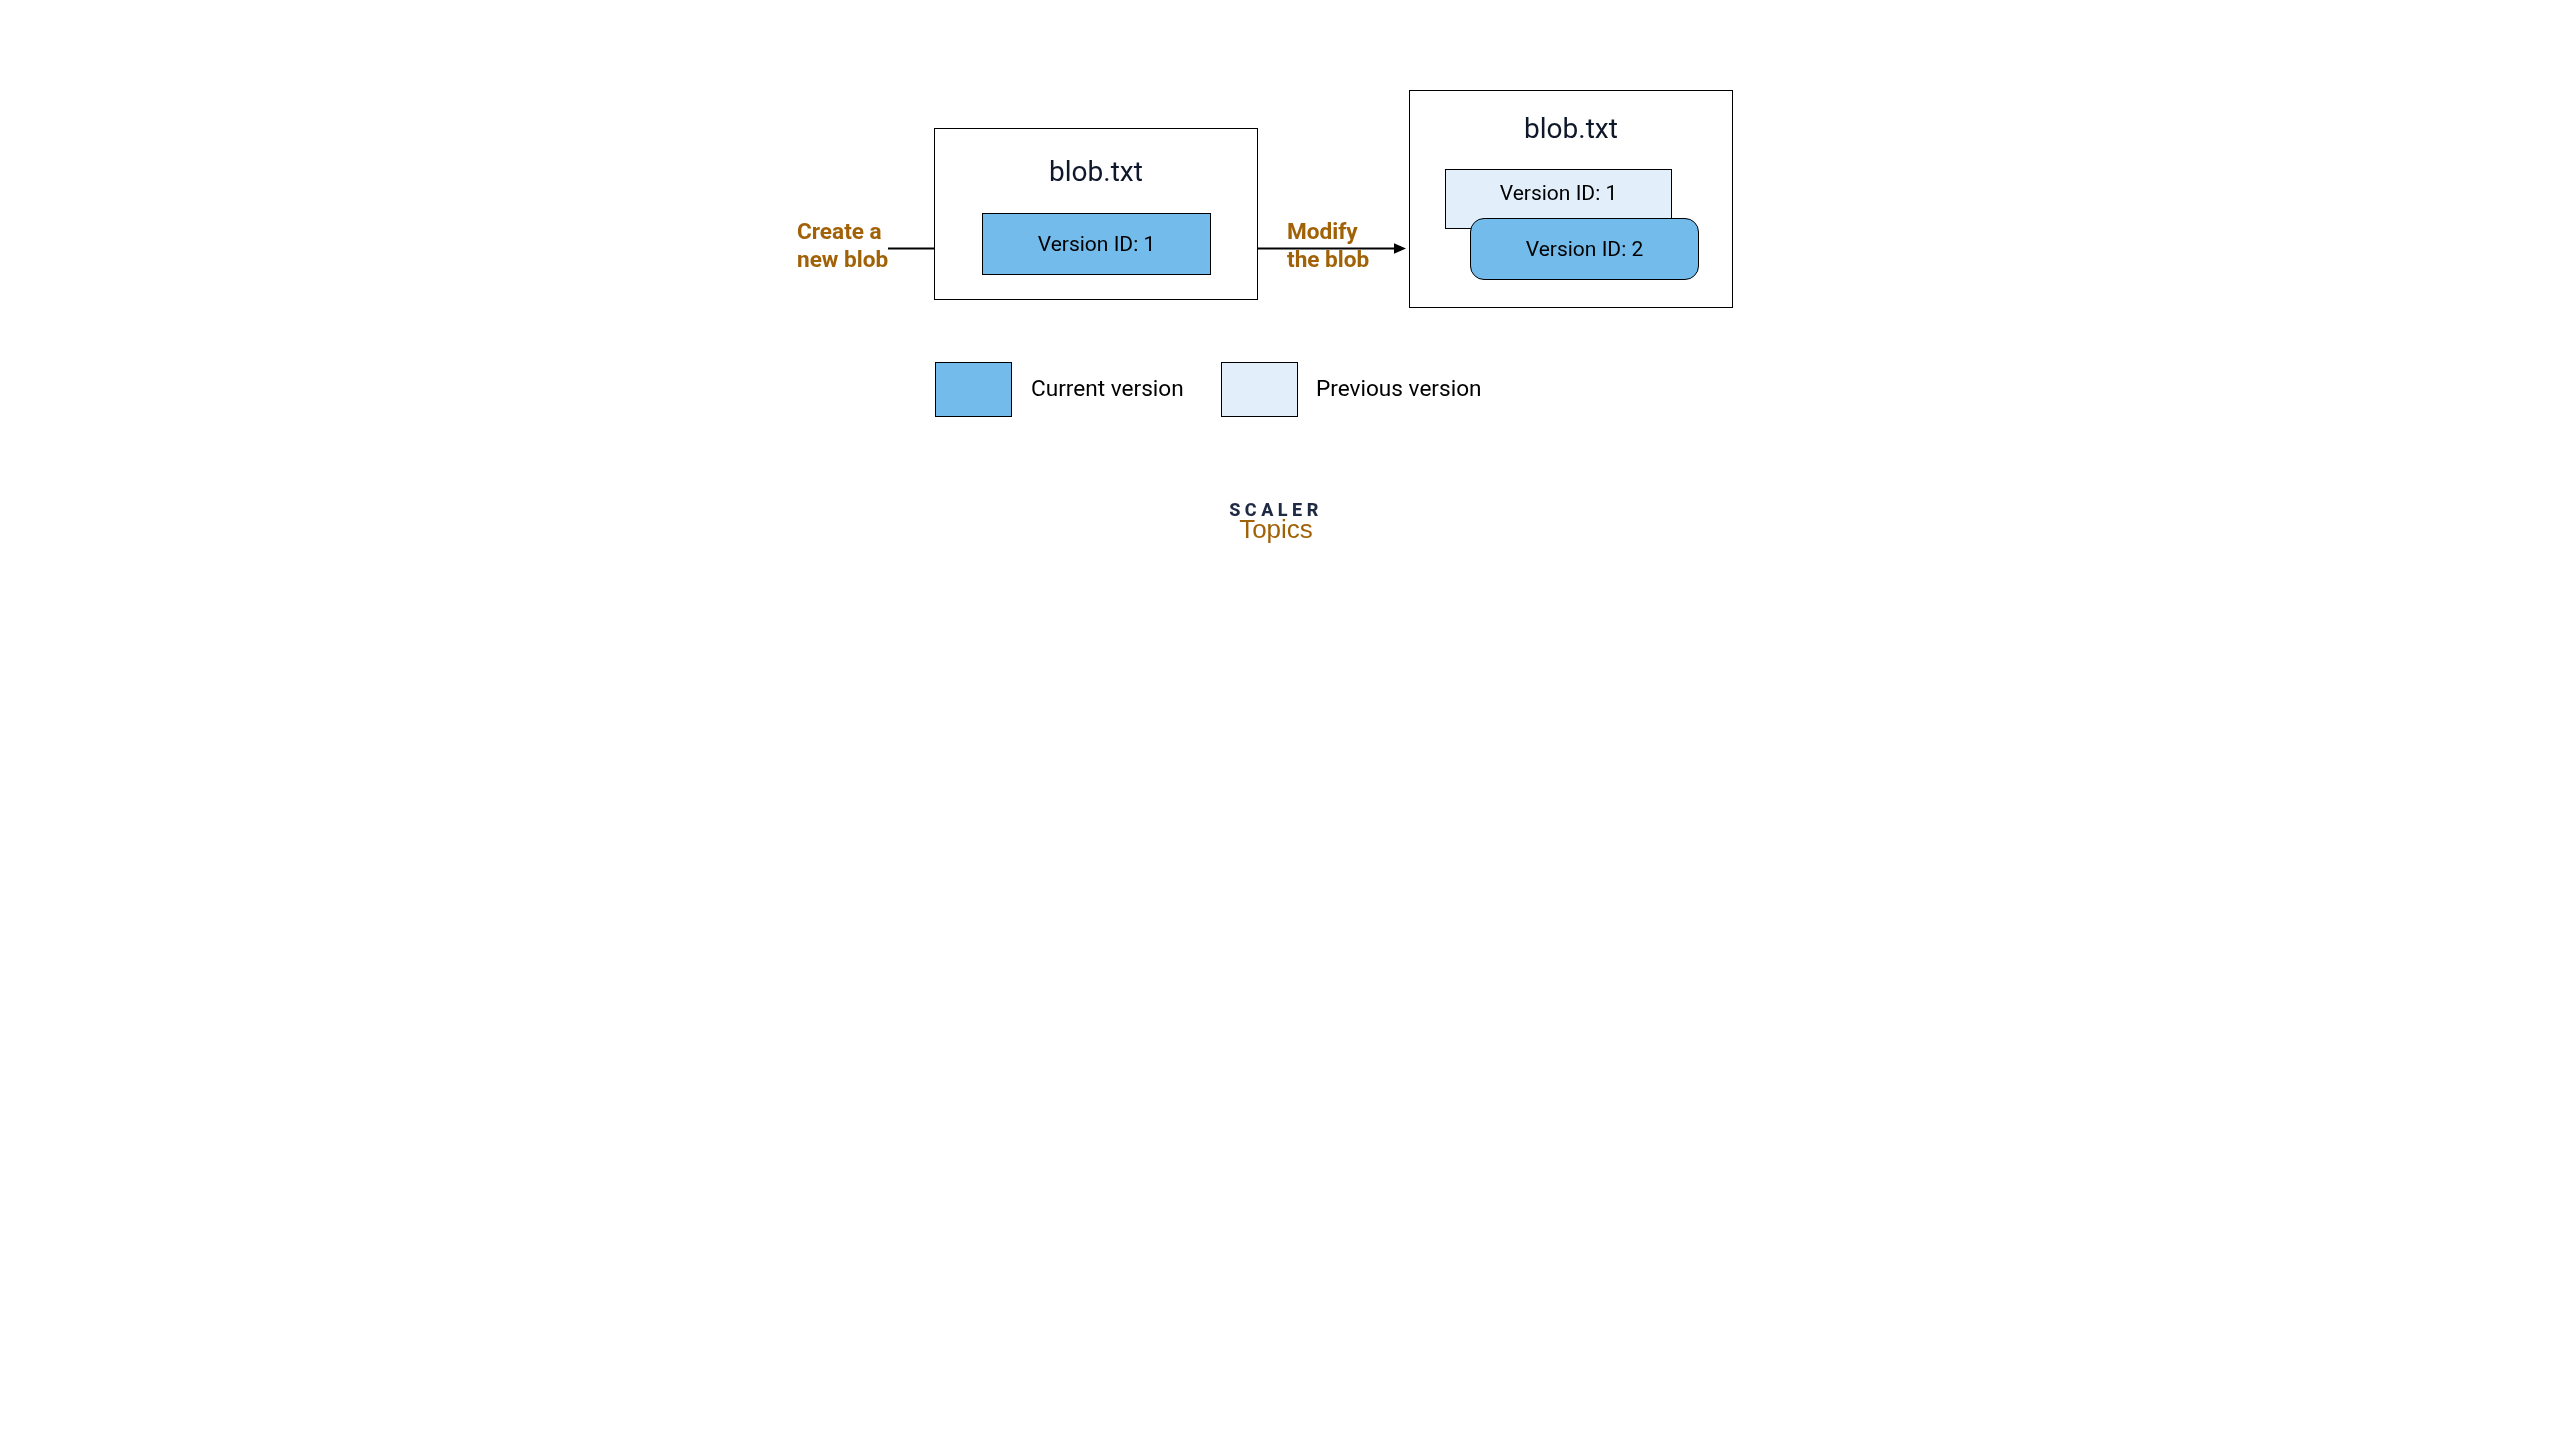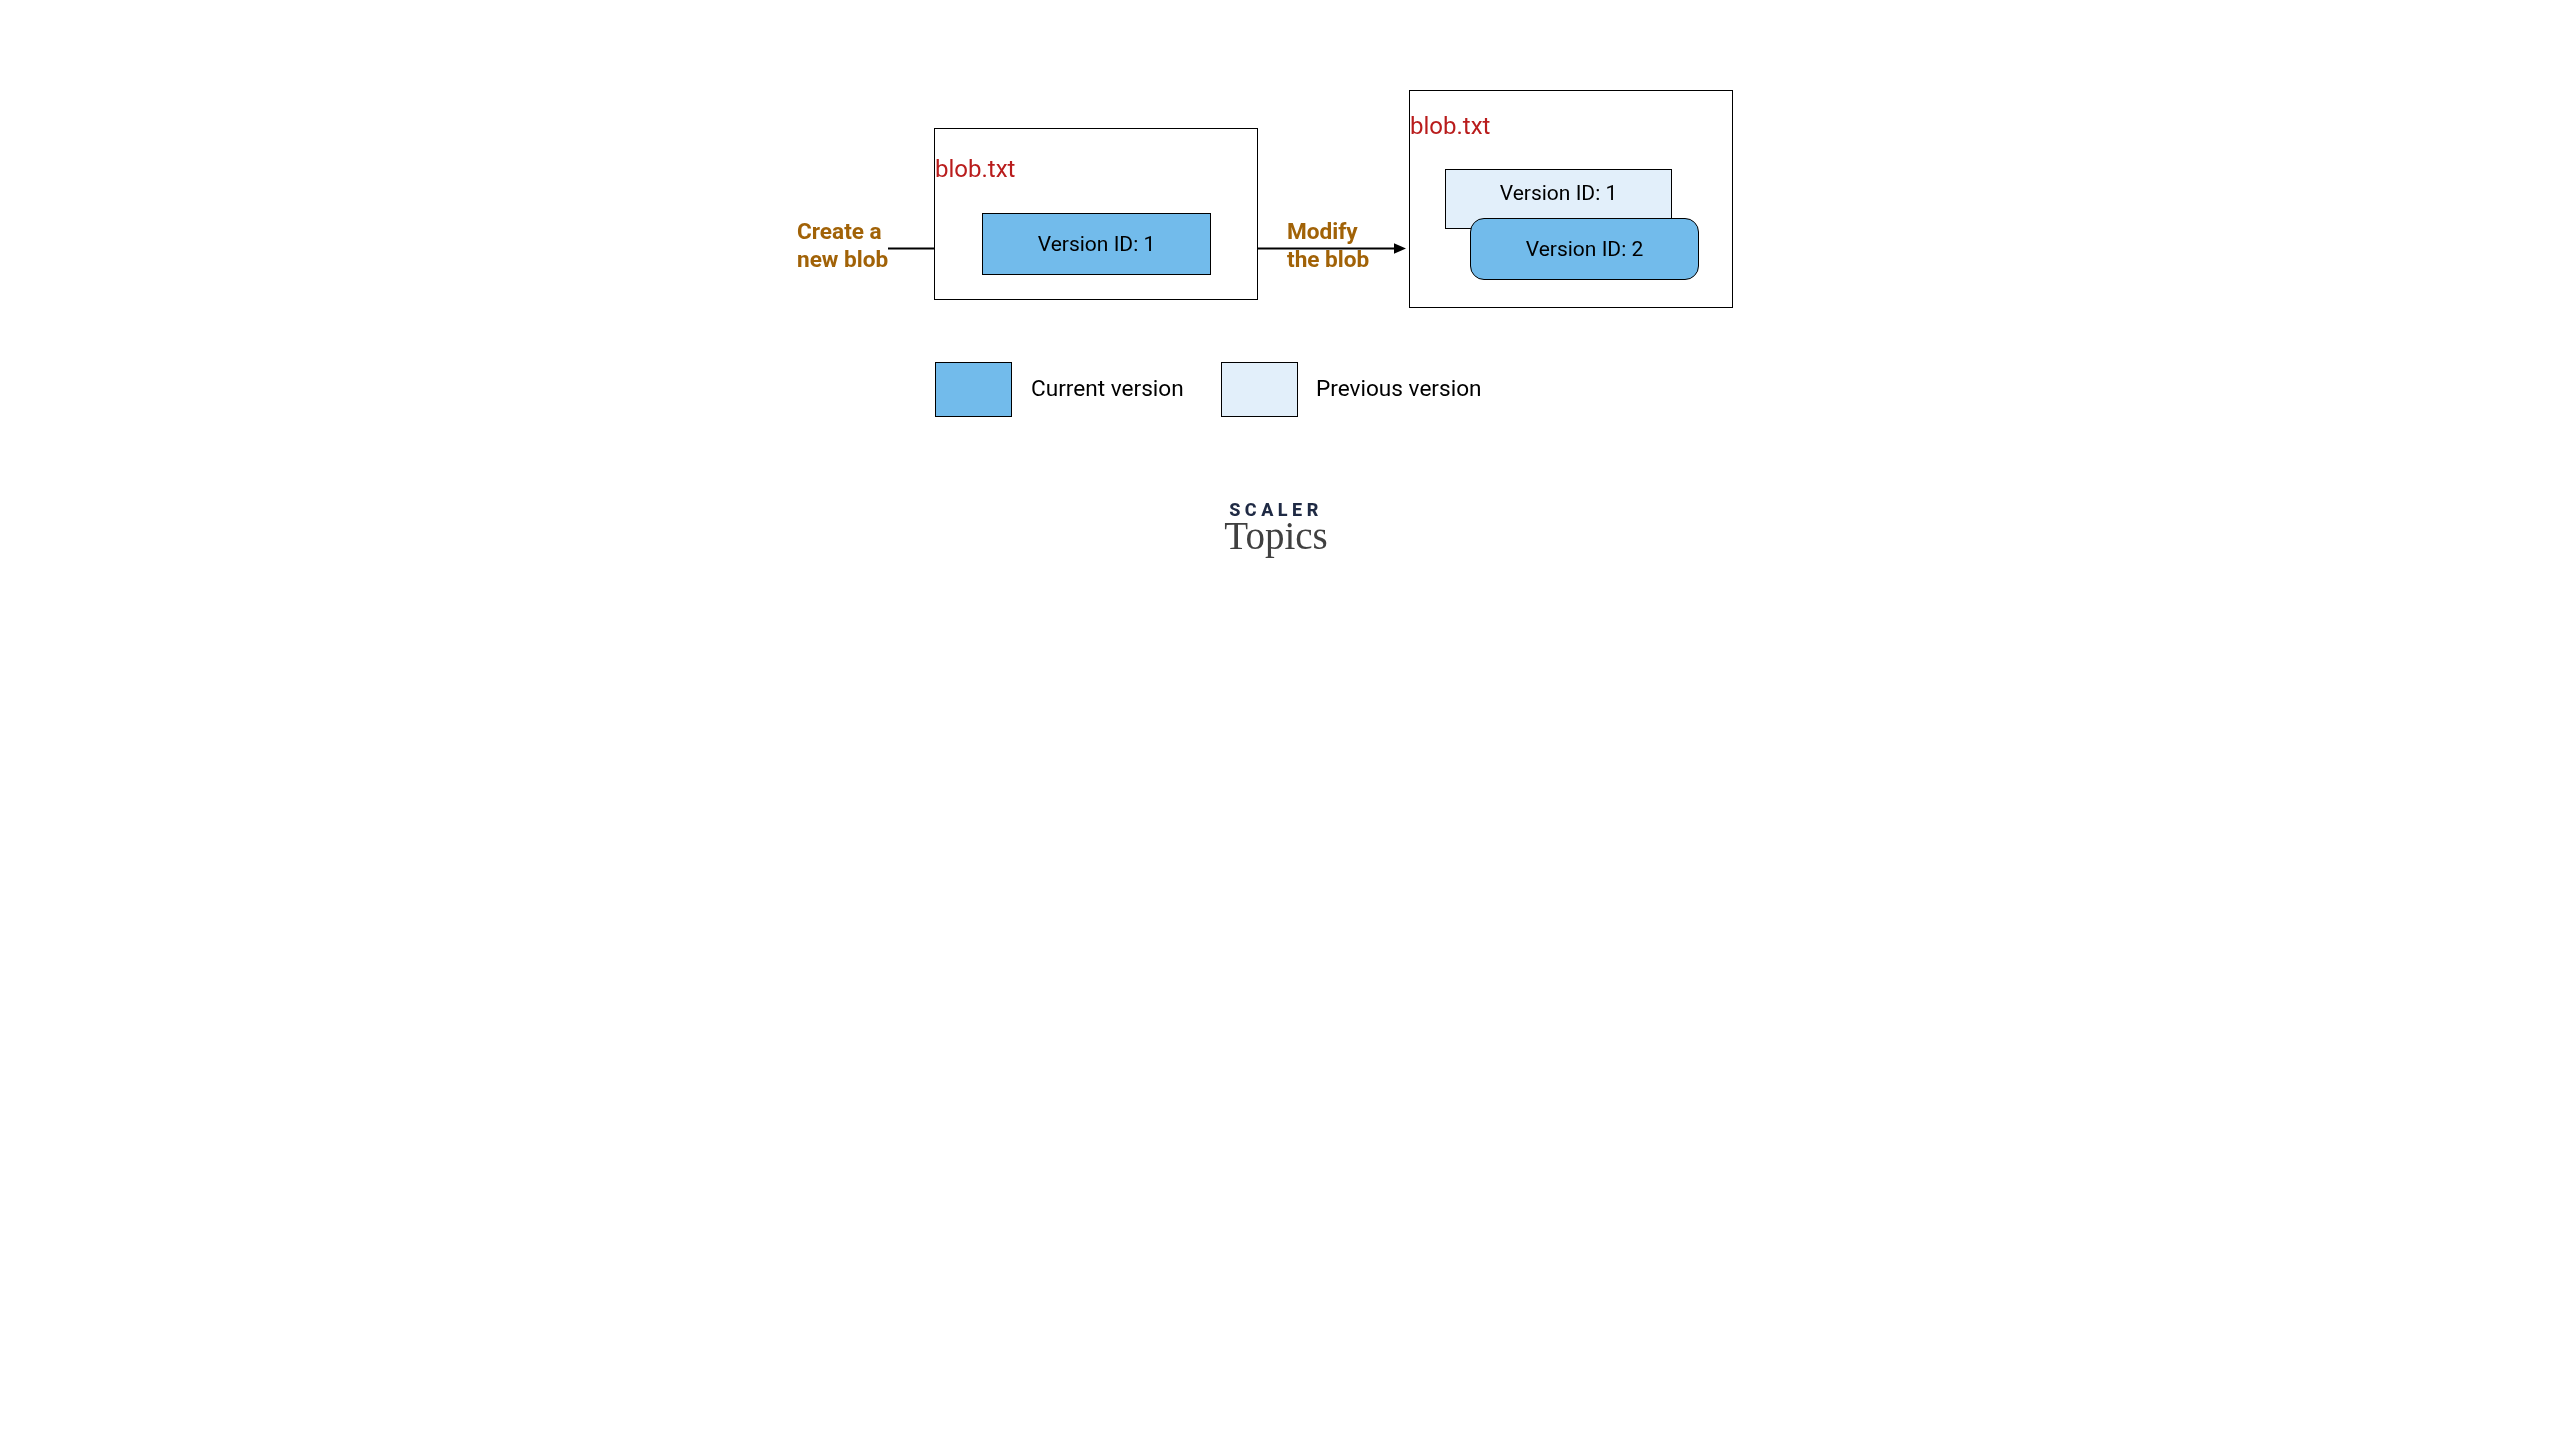--- a/index.html
+++ b/index.html
@@ -26,24 +26,25 @@
     text-align: left;
     white-space: pre-line;
   }
   .container {
     position: absolute;
     border: 1.5px solid #000;
     background: #fff;
   }
   .container-title {
     position: absolute;
-    font-size: 24px;
-    color: #b91c1c;
+    font-size: 28px;
+    color: #0f172a;
     left: 0;
     right: 0;
+    text-align: center;
   }
   .version-current {
     position: absolute;
     background: #72BBEB;
     border: 1.5px solid #000;
     font-size: 21px;
     color: #000;
     display: flex;
     align-items: center;
     justify-content: center;
@@ -77,23 +78,23 @@
     position: absolute;
     text-align: center;
   }
   .logo .scaler {
     font-weight: 800;
     letter-spacing: 4.5px;
     font-size: 18px;
     color: #1F2A44;
   }
   .logo .topics {
-    font-family: Liberation Serif, serif;
-    font-size: 39px;
-    color: #404040;
+    font-family: Liberation Sans, sans-serif;
+    font-size: 26px;
+    color: #a16207;
     margin-top: -4.5px;
     line-height: 1;
   }
 </style>
 </head>
 <body>
 
 <div class="canvas">
 
   <div class="label" style="left:81px; top:218px; width:113px;">Create a

